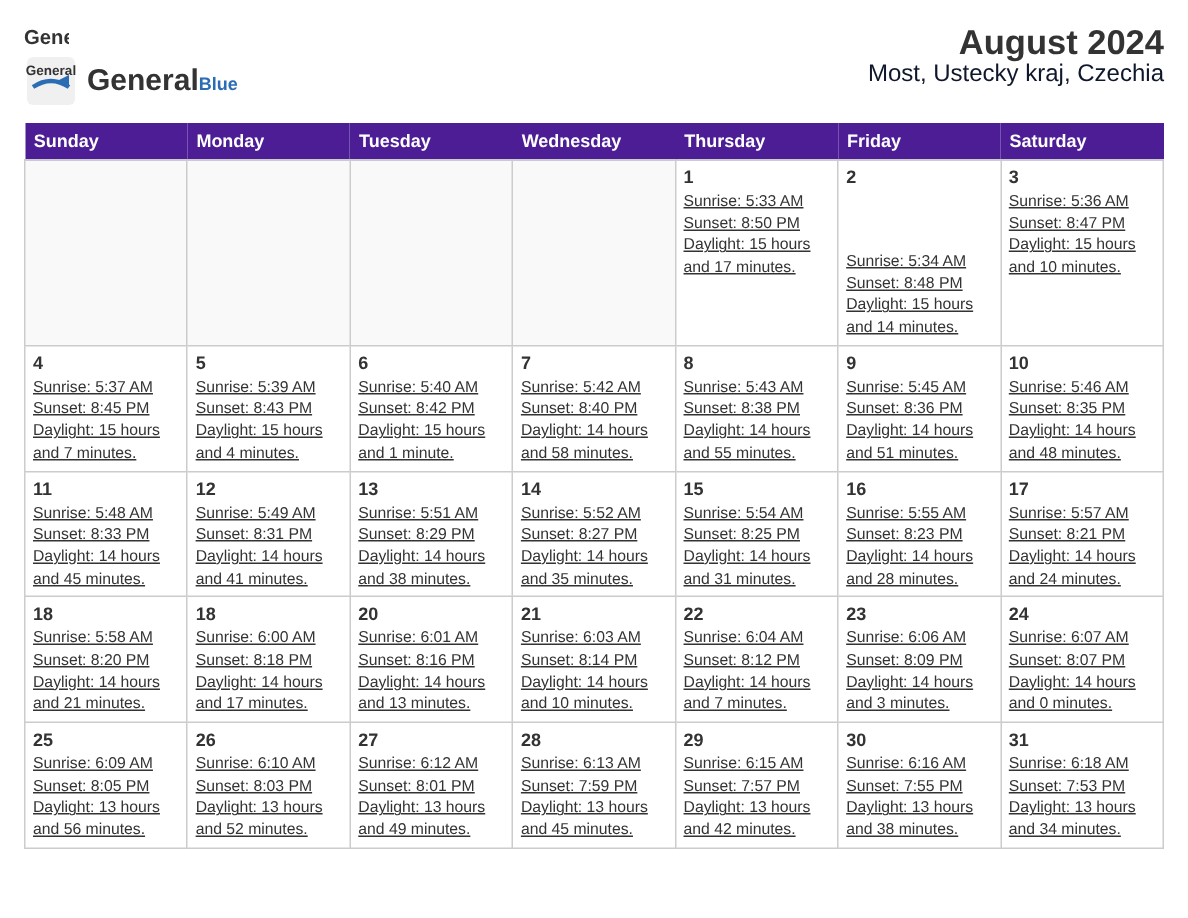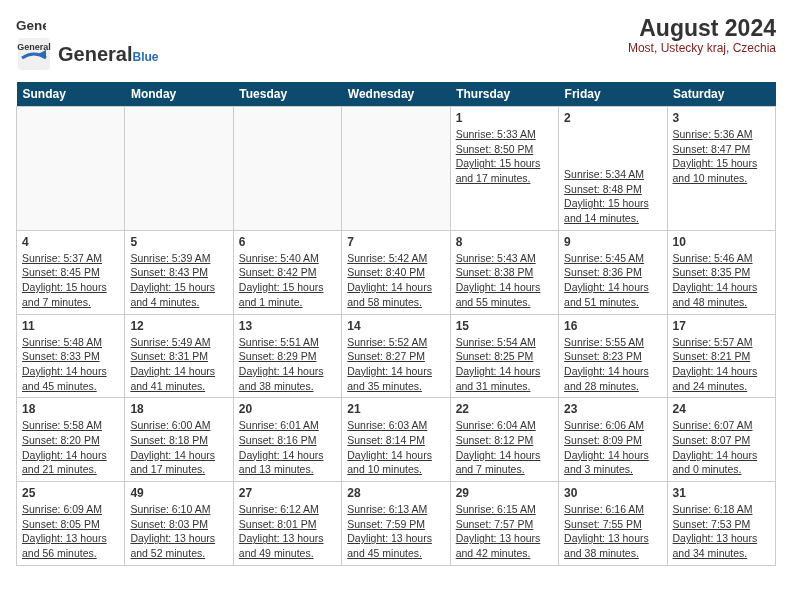--- a/index.html
+++ b/index.html
@@ -29,31 +29,31 @@
     .title-area {
       text-align: right;
     }
     .month-title {
       font-size: 23px;
       font-weight: bold;
       color: #333;
       line-height: 1.1;
     }
     .location-title {
-      font-size: 12px;
-      color: #7f1d1d;
+      font-size: 16px;
+      color: #0f172a;
       text-align: center;
     }
     .calendar {
       width: 100%;
       border-collapse: collapse;
       font-size: 11px;
     }
     .calendar th {
-      background-color: #0c4a6e;
+      background-color: #4c1d95;
       color: #fff;
       text-align: left;
       padding: 5px 6px;
       font-size: 12px;
       font-weight: bold;
     }
     .calendar td {
       border: 1px solid #ccc;
       vertical-align: top;
       padding: 4px 5px;
@@ -299,21 +299,21 @@
       </tr>
       <tr>
         <td>
           <span class="day-number">25</span>
           <div class="day-info" style="white-space: pre-line;">Sunrise: 6:09 AM
 Sunset: 8:05 PM
 Daylight: 13 hours
 and 56 minutes.</div>
         </td>
         <td>
-          <span class="day-number">49</span>
+          <span class="day-number">26</span>
           <div class="day-info" style="white-space: pre-line;">Sunrise: 6:10 AM
 Sunset: 8:03 PM
 Daylight: 13 hours
 and 52 minutes.</div>
         </td>
         <td>
           <span class="day-number">27</span>
           <div class="day-info" style="white-space: pre-line;">Sunrise: 6:12 AM
 Sunset: 8:01 PM
 Daylight: 13 hours

